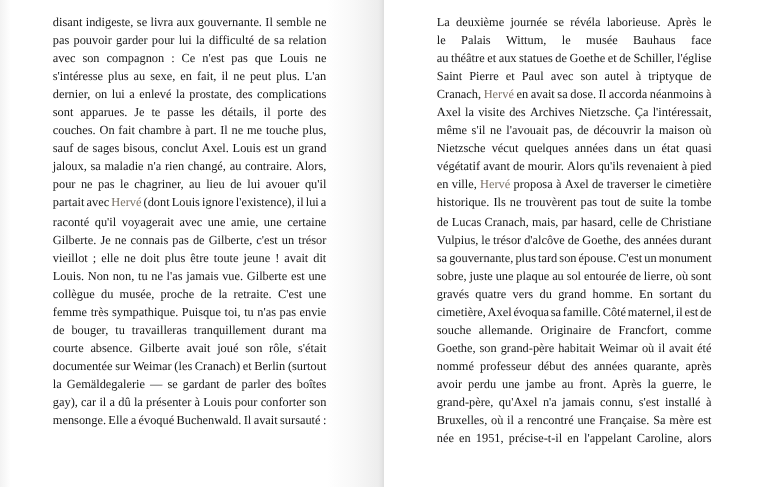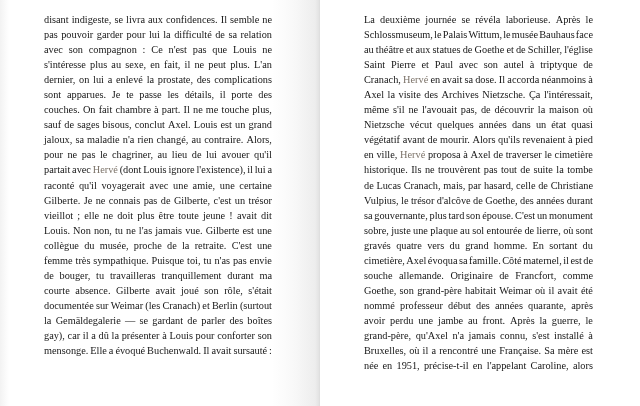--- a/index.html
+++ b/index.html
@@ -79,21 +79,21 @@
 
 <div class="spread">
   <div class="page left">
     <div class="page-text" id="left-page-text">
         <div class="line">
           <span class="w">disant</span>
           <span class="w">indigeste,</span>
           <span class="w">se</span>
           <span class="w">livra</span>
           <span class="w">aux</span>
-          <span class="w">confidences.</span>
+          <span class="w">gouvernante.</span>
           <span class="w">Il</span>
           <span class="w">semble</span>
           <span class="w">ne</span>
         </div>
         <div class="line">
           <span class="w">pas</span>
           <span class="w">pouvoir</span>
           <span class="w">garder</span>
           <span class="w">pour</span>
           <span class="w">lui</span>
@@ -356,21 +356,20 @@
           <span class="w">La</span>
           <span class="w">deuxième</span>
           <span class="w">journée</span>
           <span class="w">se</span>
           <span class="w">révéla</span>
           <span class="w">laborieuse.</span>
           <span class="w">Après</span>
           <span class="w">le</span>
         </div>
         <div class="line">
-          <span class="w">Schlossmuseum,</span>
           <span class="w">le</span>
           <span class="w">Palais</span>
           <span class="w">Wittum,</span>
           <span class="w">le</span>
           <span class="w">musée</span>
           <span class="w">Bauhaus</span>
           <span class="w">face</span>
         </div>
         <div class="line">
           <span class="w">au</span>

